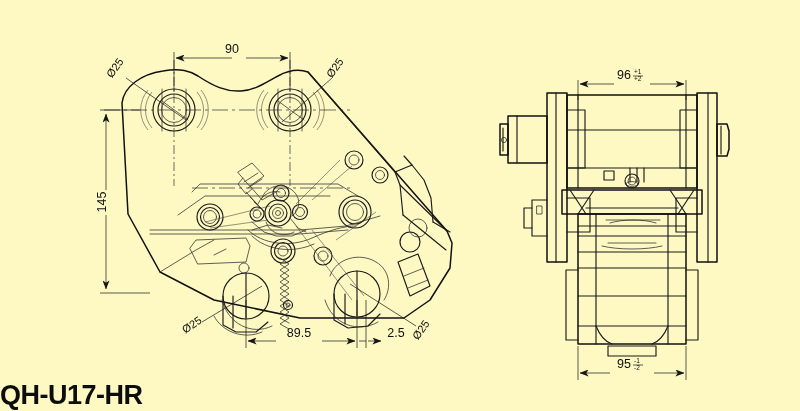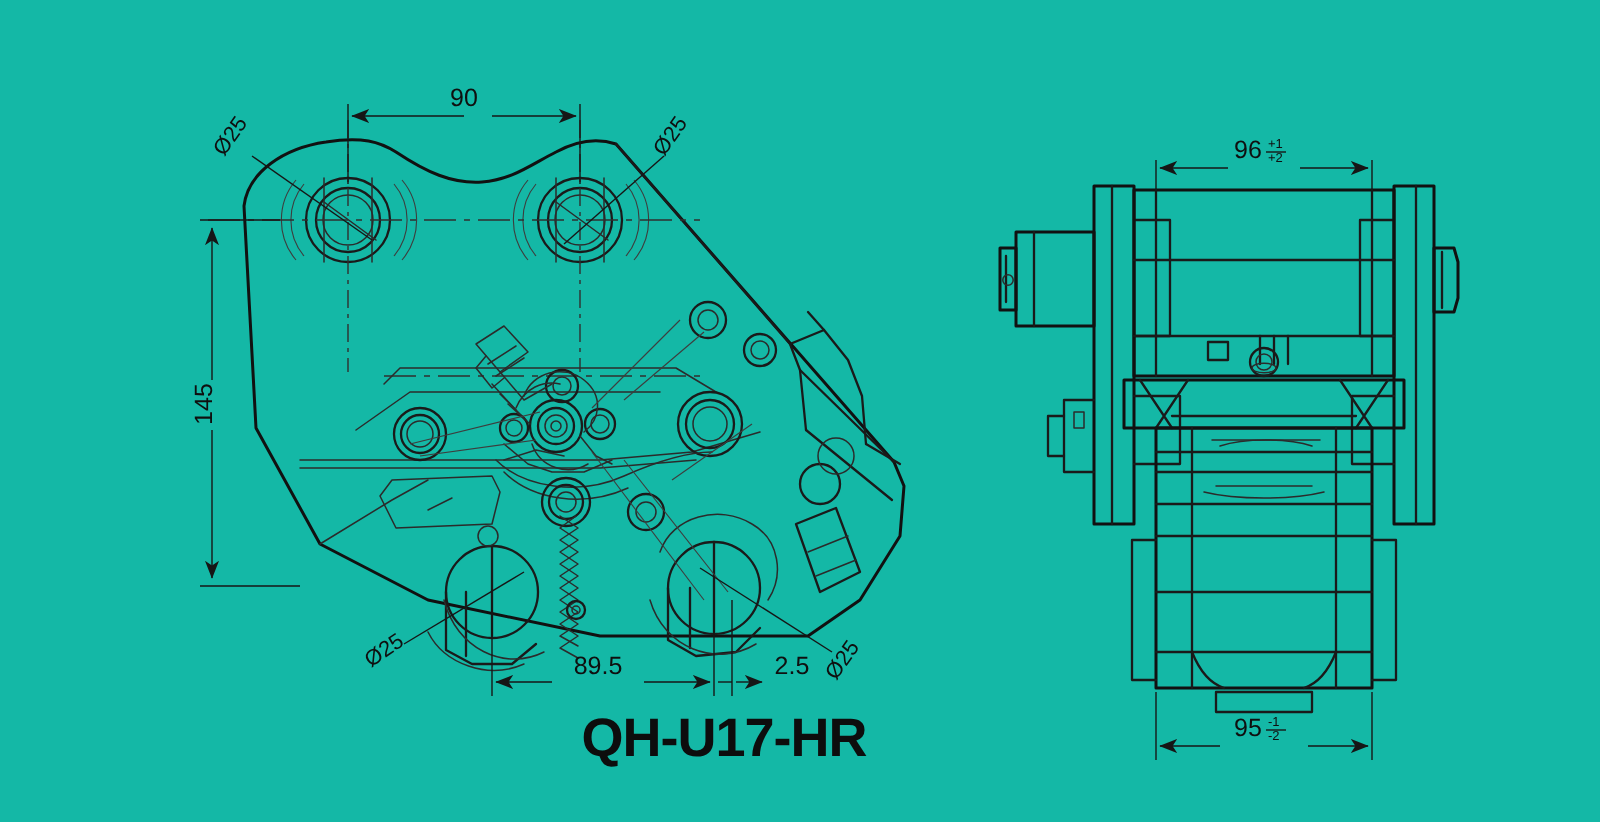--- a/index.html
+++ b/index.html
@@ -11,36 +11,35 @@
   body {
     width: 800px;
     height: 411px;
     overflow: hidden;
     font-family: "Liberation Sans", sans-serif;
   }
   #drawing-sheet {
     position: relative;
     width: 800px;
     height: 411px;
-    background: #14b8a6;
+    background: #fef9c3;
   }
   #drawing-svg {
     position: absolute;
     left: 0;
     top: 0;
     width: 800px;
     height: 411px;
     display: block;
   }
   .ttl {
     position: absolute;
     left: 0;
-    top: 354px;
+    top: 380px;
     width: 724px;
-    text-align: center;
     font-family: "Liberation Sans", sans-serif;
     font-weight: bold;
     font-size: 27px;
     letter-spacing: -0.5px;
     color: #0d0d0d;
   }
   
   .outline  { fill: none; stroke: #111111; stroke-width: 1.5; stroke-linejoin: round; stroke-linecap: round; }
   .part     { fill: none; stroke: #1a1a1a; stroke-width: 1.15; stroke-linejoin: round; stroke-linecap: round; }
   .thin     { fill: none; stroke: #2b2b2b; stroke-width: 0.75; stroke-linejoin: round; stroke-linecap: round; }

